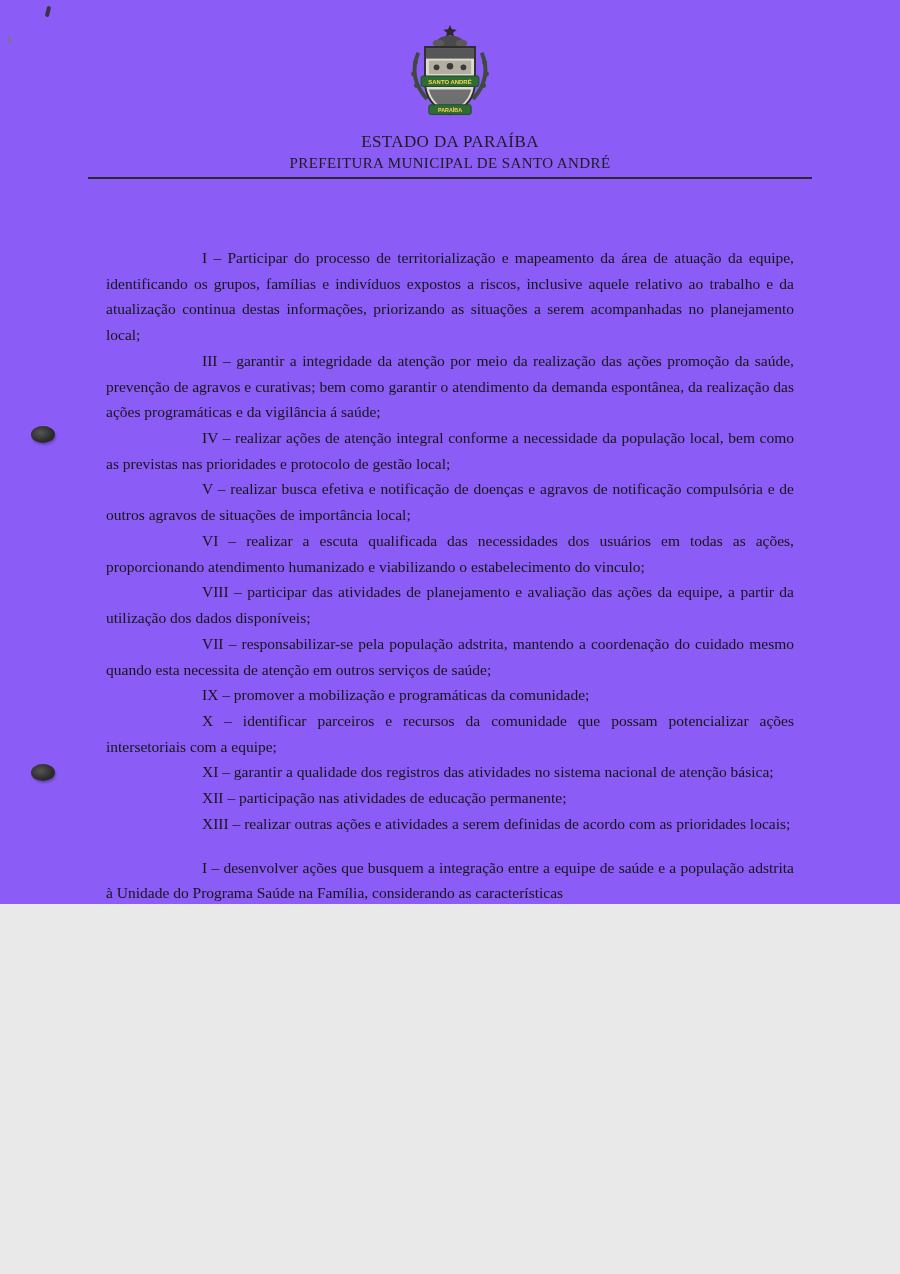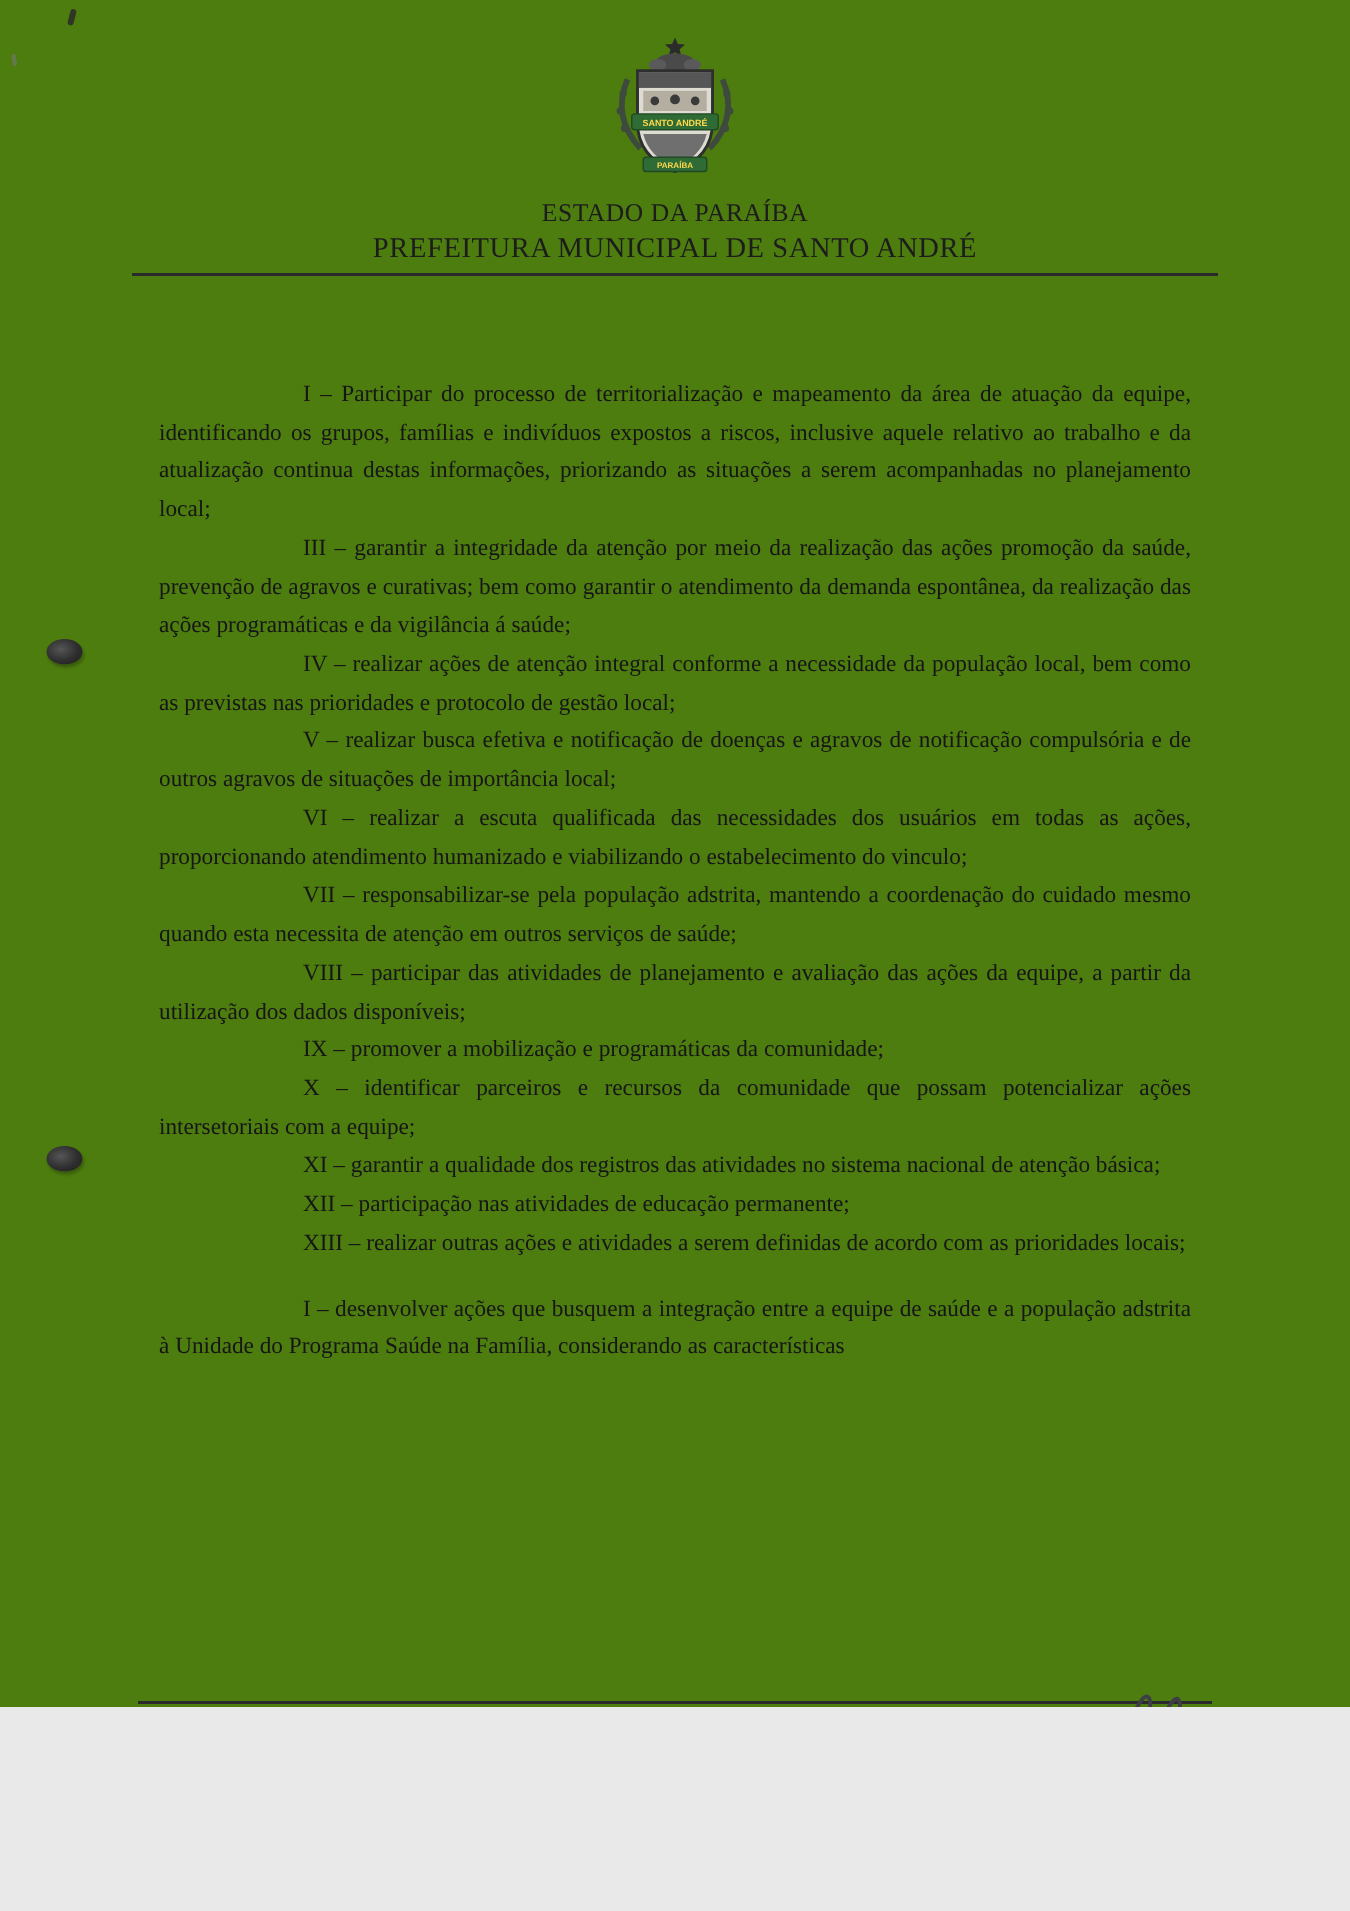--- a/index.html
+++ b/index.html
@@ -1,20 +1,20 @@
 <!DOCTYPE html>
 <html><head>
 <meta charset="utf-8">
 <style>
   * { margin:0; padding:0; box-sizing:border-box; }
   html,body { background:#e9e9e9; }
   body { width:900px; font-family:"Liberation Serif", serif; color:#1c1c1c; }
   .page {
-    position:relative; width:900px; height:1138px; margin:0 auto;
-    background:#4d7c0f; overflow:hidden;
+    position:relative; width:900px; height:904px; margin:0 auto;
+    background:#8b5cf6; overflow:hidden;
   }
   
   .mark-top-left {
     position:absolute; left:46px; top:6px; width:4px; height:11px;
     background:#2a2a2a; transform:rotate(14deg); border-radius:2px; opacity:.85;
   }
   .mark-top-left2 {
     position:absolute; left:8px; top:36px; width:3px; height:8px;
     background:#777; transform:rotate(-8deg); border-radius:2px; opacity:.6;
   }
@@ -31,21 +31,21 @@
     border-radius:0 3px 3px 0;
   }
 
   
   .masthead { text-align:center; padding-top:24px; }
   .crest { display:block; margin:0 auto; }
   .masthead .state {
     font-size:17px; font-weight:normal; margin-top:8px; letter-spacing:.4px;
   }
   .masthead .muni {
-    font-size:19px; font-weight:normal; margin-top:3px; letter-spacing:.4px;
+    font-size:15px; font-weight:normal; margin-top:3px; letter-spacing:.4px;
   }
   .head-rule {
     width:724px; margin:5px auto 0; border:0; border-top:2px solid #2a2a2a; height:0;
   }
 
   
   .content {
     width:688px; margin:66px auto 16px;
     font-size:15.5px; line-height:1.66; text-align:justify;
     color:#161616;
@@ -114,22 +114,22 @@
     <div class="muni">PREFEITURA MUNICIPAL DE SANTO ANDRÉ</div>
     <hr class="head-rule">
   </div>
 
   <div class="content">
     <p>I – Participar do processo de territorialização e mapeamento da área de atuação da equipe, identificando os grupos, famílias e indivíduos expostos a riscos, inclusive aquele relativo ao trabalho e da atualização continua destas informações, priorizando as situações a serem acompanhadas no planejamento local;</p>
     <p>III – garantir a integridade da atenção por meio da realização das ações promoção da saúde, prevenção de agravos e curativas; bem como garantir o atendimento da demanda espontânea, da realização das ações programáticas e da vigilância á saúde;</p>
     <p>IV – realizar ações de atenção integral conforme a necessidade da população local, bem como as previstas nas prioridades e protocolo de gestão local;</p>
     <p>V – realizar busca efetiva e notificação de doenças e agravos de notificação compulsória e de outros agravos de situações de importância local;</p>
     <p>VI – realizar a escuta qualificada das necessidades dos usuários em todas as ações, proporcionando atendimento humanizado e viabilizando o estabelecimento do vinculo;</p>
+    <p>VIII – participar das atividades de planejamento e avaliação das ações da equipe, a partir da utilização dos dados disponíveis;</p>
     <p>VII – responsabilizar-se pela população adstrita, mantendo a coordenação do cuidado mesmo quando esta necessita de atenção em outros serviços de saúde;</p>
-    <p>VIII – participar das atividades de planejamento e avaliação das ações da equipe, a partir da utilização dos dados disponíveis;</p>
     <p>IX – promover a mobilização e programáticas da comunidade;</p>
     <p>X – identificar parceiros e recursos da comunidade que possam potencializar ações intersetoriais com a equipe;</p>
     <p>XI – garantir a qualidade dos registros das atividades no sistema nacional de atenção básica;</p>
     <p>XII – participação nas atividades de educação permanente;</p>
     <p>XIII – realizar outras ações e atividades a serem definidas de acordo com as prioridades locais;</p>
     <p class="gap-md">I – desenvolver ações que busquem a integração entre a equipe de saúde e a população adstrita à Unidade do Programa Saúde na Família, considerando as características</p>
   </div>
 
   <div class="footer">
     <div class="addr">Av: Fenelon Medeiros, Nº 122 – Centro – Santo André – PB</div>

